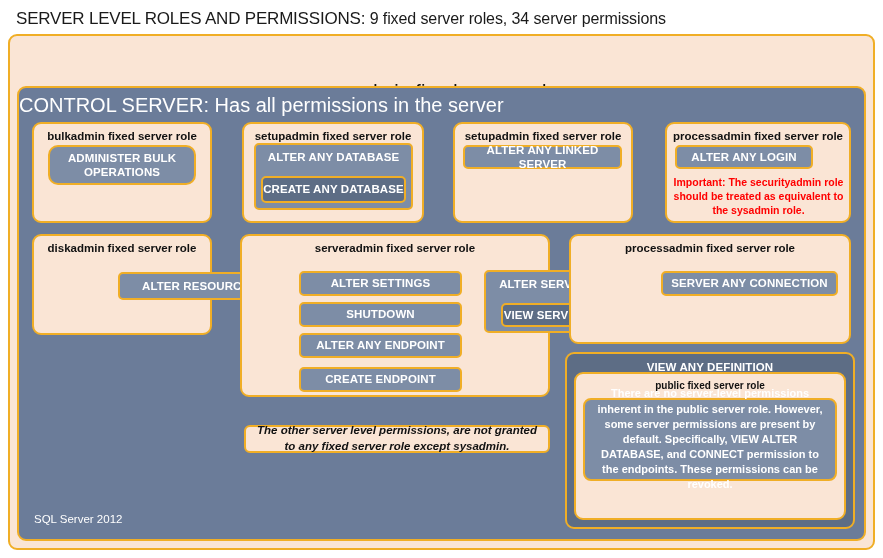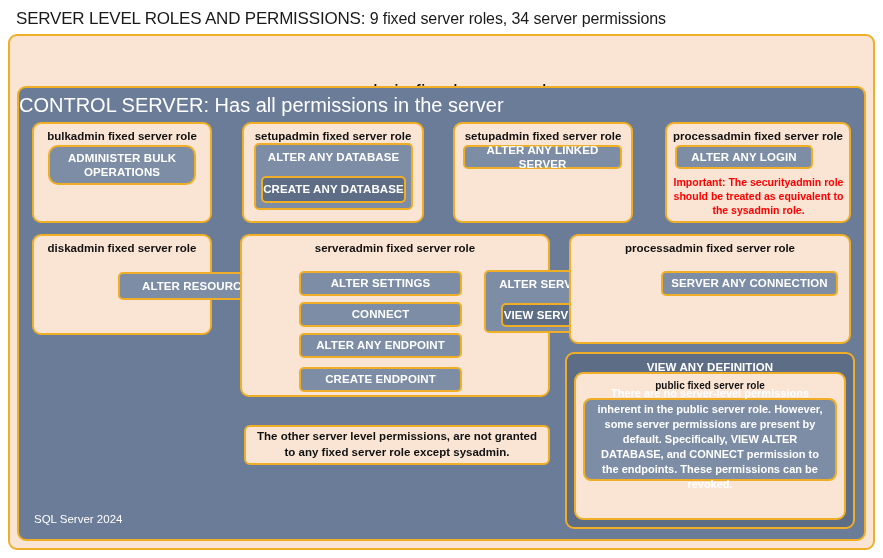--- a/index.html
+++ b/index.html
@@ -170,21 +170,21 @@
     <span class="title-main">SERVER LEVEL ROLES AND PERMISSIONS:</span>
     <span class="title-sub">9 fixed server roles, 34 server permissions</span>
   </div>
 
   <div class="peach" style="left:8px; top:34px; width:867px; height:516px;">
     <div class="sysadmin-label">sysadmin fixed server role</div>
   </div>
 
   <div class="slate" style="left:17px; top:86px; width:849px; height:455px;">
     <div class="control-label" style="top:6px;"><span>CONTROL SERVER: Has all permissions in the server</span></div>
-    <div class="footer" style="left:15px; top:425px;"><span>SQL Server 2024</span></div>
+    <div class="footer" style="left:15px; top:425px;"><span>SQL Server 2012</span></div>
   </div>
 
   <div class="peach" style="left:32px; top:122px; width:180px; height:101px;">
     <div class="role-title" style="left:0; right:0; top:6px;">bulkadmin fixed server role</div>
   </div>
   <div class="perm" style="left:48px; top:145px; width:148px; height:40px;border-radius:10px;">
     <span>ADMINISTER  BULK OPERATIONS</span>
   </div>
 
   <div class="peach" style="left:242px; top:122px; width:182px; height:101px;">
@@ -219,21 +219,21 @@
     <span>ALTER RESOURCES</span>
   </div>
 
   <div class="peach" style="left:240px; top:234px; width:310px; height:163px;">
     <div class="role-title" style="left:0; right:0; top:6px;">serveradmin fixed server role</div>
   </div>
   <div class="perm" style="left:299px; top:271px; width:163px; height:25px;">
     <span>ALTER SETTINGS</span>
   </div>
   <div class="perm" style="left:299px; top:302px; width:163px; height:25px;">
-    <span>CONNECT</span>
+    <span>SHUTDOWN</span>
   </div>
   <div class="perm" style="left:299px; top:333px; width:163px; height:25px;">
     <span>ALTER ANY ENDPOINT</span>
   </div>
   <div class="perm" style="left:299px; top:367px; width:163px; height:25px;">
     <span>CREATE  ENDPOINT</span>
   </div>
 
   <div class="perm" style="left:484px; top:270px; width:159px; height:63px; align-items:flex-start; padding-top:5px;">
     <span>ALTER SERVER  STATE</span>
@@ -251,15 +251,15 @@
 
   <div class="perm dark" style="left:565px; top:352px; width:290px; height:177px; display:block; border-radius:9px;">
     <div class="vad-label">VIEW ANY DEFINITION</div>
   </div>
 
   <div class="peach" style="left:574px; top:372px; width:272px; height:148px;">
     <div class="role-title" style="left:0; right:0; top:6px; font-size:10px;">public  fixed server role</div>
   </div>
   <div class="public-body" style="left:583px; top:398px; width:254px; height:83px;">There are no server-level permissions inherent in the public server role. However, some server permissions are present by default. Specifically, VIEW ALTER DATABASE, and CONNECT permission to the endpoints. These permissions can be revoked.</div>
 
-  <div class="note" style="left:244px; top:425px; width:306px; height:40px;">The other server level permissions,  are not granted to any fixed server role except sysadmin.</div>
+  <div class="note" style="left:244px; top:425px; width:306px; height:28px;font-style:italic;">The other server level permissions,  are not granted to any fixed server role except sysadmin.</div>
 
 </div>
 
 </body></html>

